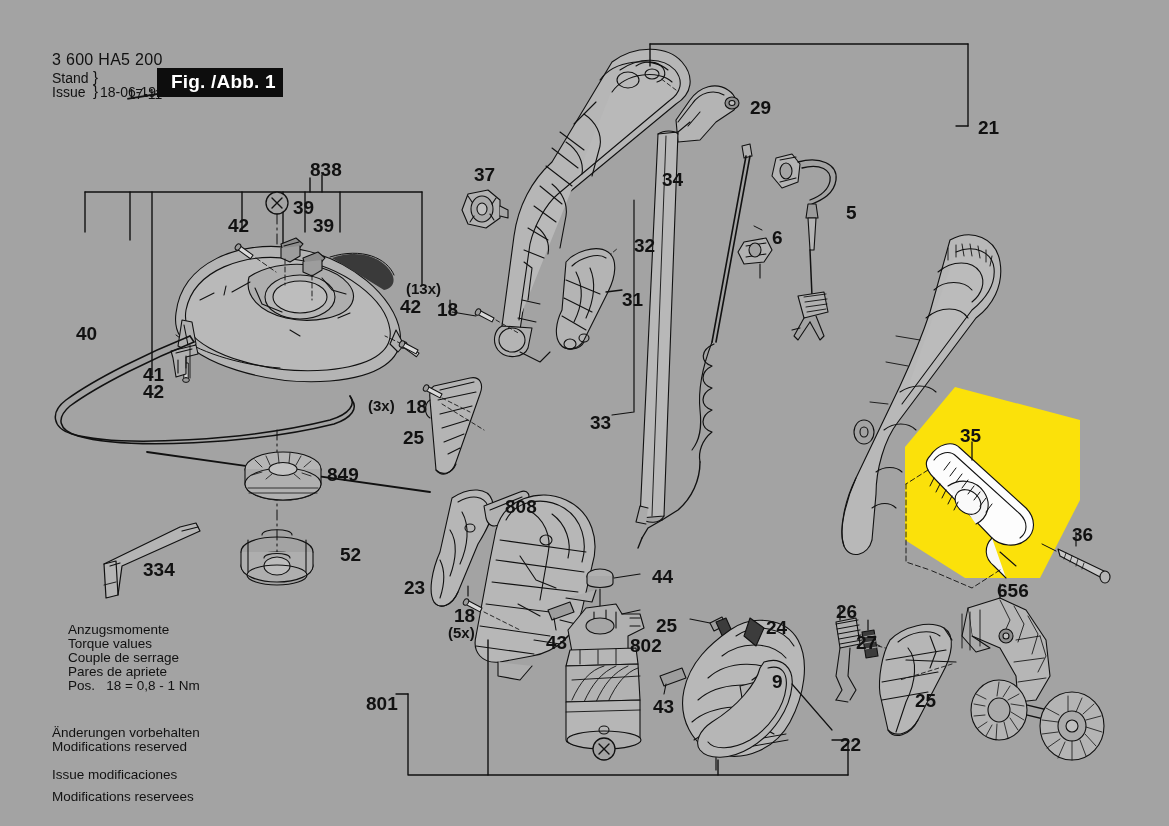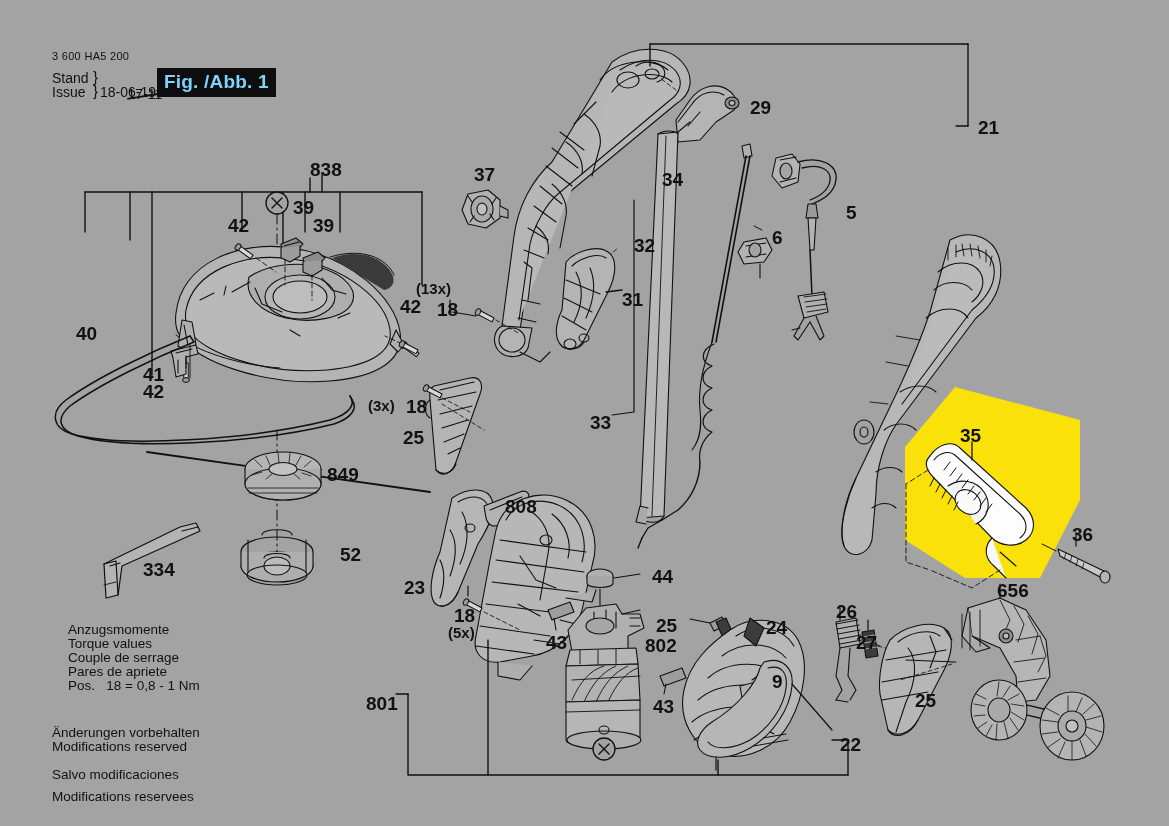--- a/index.html
+++ b/index.html
@@ -15,26 +15,26 @@
   .lbl{
     position:absolute;
     font-weight:bold;
     color:#111;
     white-space:nowrap;
     line-height:1;
   }
   .lbl.n{font-size:19px;}
   .lbl.sm{font-size:15px;}
   .hdr{position:absolute;color:#111;font-size:14px;line-height:1.25;white-space:pre;}
-  .hdr.code{font-size:11px;letter-spacing:.3px;}
+  .hdr.code{font-size:16px;letter-spacing:.3px;}
   .fig{
     position:absolute;
-    background:#0d0d0d;color:#7dd3fc;
+    background:#0d0d0d;color:#ffffff;
     font-weight:bold;font-size:19px;
-    padding:3px 7px 4px 7px;
+    padding:3px 7px 4px 14px;
     letter-spacing:.2px;
   }
   .blk{position:absolute;color:#111;font-size:13.5px;line-height:1.32;white-space:pre;}
   .strike{position:relative;display:inline-block;}
   .strike:after{
     content:"";position:absolute;left:-1px;right:-1px;top:52%;
     height:1.6px;background:#111;transform:rotate(-9deg);
   }
   .brace{font-size:15px;}
 </style>
@@ -691,21 +691,21 @@
 
   <div class="blk" style="left:68px;top:621px;">Anzugsmomente</div>
   <div class="blk" style="left:68px;top:635px;">Torque values</div>
   <div class="blk" style="left:68px;top:649px;">Couple de serrage</div>
   <div class="blk" style="left:68px;top:663px;">Pares de apriete</div>
   <div class="blk" style="left:68px;top:677px;">Pos.   18 = 0,8 - 1 Nm</div>
 
   <div class="blk" style="left:52px;top:724px;">Änderungen vorbehalten</div>
   <div class="blk" style="left:52px;top:738px;">Modifications reserved</div>
   <div class="blk" style="left:52px;top:752px;margin-top:36px;">Modifications reservees</div>
-  <div class="blk" style="left:52px;top:766px;">Salvo modificaciones</div>
+  <div class="blk" style="left:52px;top:766px;">Issue modificaciones</div>
 
   <div id="callout-host">
       <div class="lbl n" style="left: 310px; top: 160px;">838</div>
       <div class="lbl n" style="left: 228px; top: 216px;">42</div>
       <div class="lbl n" style="left: 293px; top: 198px;">39</div>
       <div class="lbl n" style="left: 313px; top: 216px;">39</div>
       <div class="lbl n" style="left: 400px; top: 297px;">42</div>
       <div class="lbl n" style="left: 76px; top: 324px;">40</div>
       <div class="lbl n" style="left: 143px; top: 365px;">41</div>
       <div class="lbl n" style="left: 143px; top: 382px;">42</div>
@@ -713,33 +713,33 @@
       <div class="lbl n" style="left: 143px; top: 560px;">334</div>
       <div class="lbl n" style="left: 340px; top: 545px;">52</div>
       <div class="lbl n" style="left: 474px; top: 165px; text-align: center;">37</div>
       <div class="lbl n" style="left: 750px; top: 98px;">29</div>
       <div class="lbl n" style="left: 662px; top: 170px;">34</div>
       <div class="lbl n" style="left: 978px; top: 118px;">21</div>
       <div class="lbl n" style="left: 846px; top: 203px;">5</div>
       <div class="lbl n" style="left: 772px; top: 228px;">6</div>
       <div class="lbl n" style="left: 634px; top: 236px;">32</div>
       <div class="lbl n" style="left: 622px; top: 290px;">31</div>
-      <div class="lbl sm" style="left: 416px; top: 281px;">(13x)</div>
+      <div class="lbl sm" style="left: 406px; top: 281px;">(13x)</div>
       <div class="lbl n" style="left: 437px; top: 300px;">18</div>
       <div class="lbl sm" style="left: 368px; top: 398px;">(3x)</div>
       <div class="lbl n" style="left: 406px; top: 397px;">18</div>
       <div class="lbl n" style="left: 403px; top: 428px;">25</div>
       <div class="lbl n" style="left: 590px; top: 413px;">33</div>
       <div class="lbl n" style="left: 505px; top: 497px;">808</div>
       <div class="lbl n" style="left: 404px; top: 578px;">23</div>
       <div class="lbl n" style="left: 454px; top: 606px;">18</div>
       <div class="lbl sm" style="left: 448px; top: 625px;">(5x)</div>
       <div class="lbl n" style="left: 546px; top: 633px;">43</div>
       <div class="lbl n" style="left: 652px; top: 567px;">44</div>
-      <div class="lbl n" style="left: 645px; top: 636px;">802</div>
+      <div class="lbl n" style="left: 630px; top: 636px;">802</div>
       <div class="lbl n" style="left: 656px; top: 616px;">25</div>
       <div class="lbl n" style="left: 766px; top: 618px;">24</div>
       <div class="lbl n" style="left: 772px; top: 672px;">9</div>
       <div class="lbl n" style="left: 653px; top: 697px;">43</div>
       <div class="lbl n" style="left: 840px; top: 735px;">22</div>
       <div class="lbl n" style="left: 836px; top: 602px;">26</div>
       <div class="lbl n" style="left: 856px; top: 612px; margin-top: 21px;">27</div>
       <div class="lbl n" style="left: 915px; top: 691px;">25</div>
       <div class="lbl n" style="left: 366px; top: 694px;">801</div>
       <div class="lbl n" style="left: 960px; top: 426px;">35</div>

